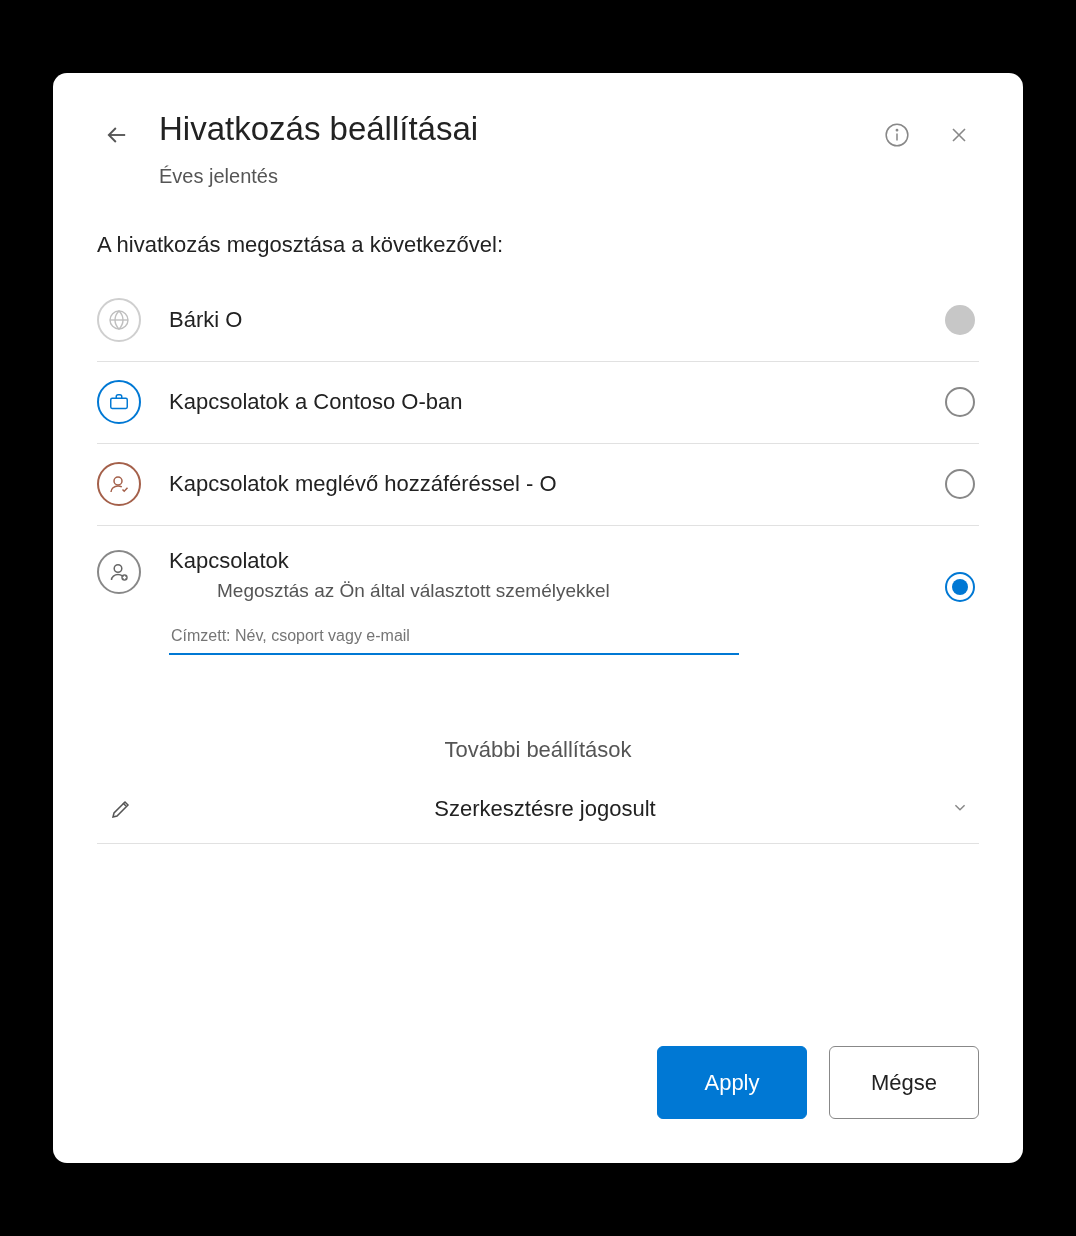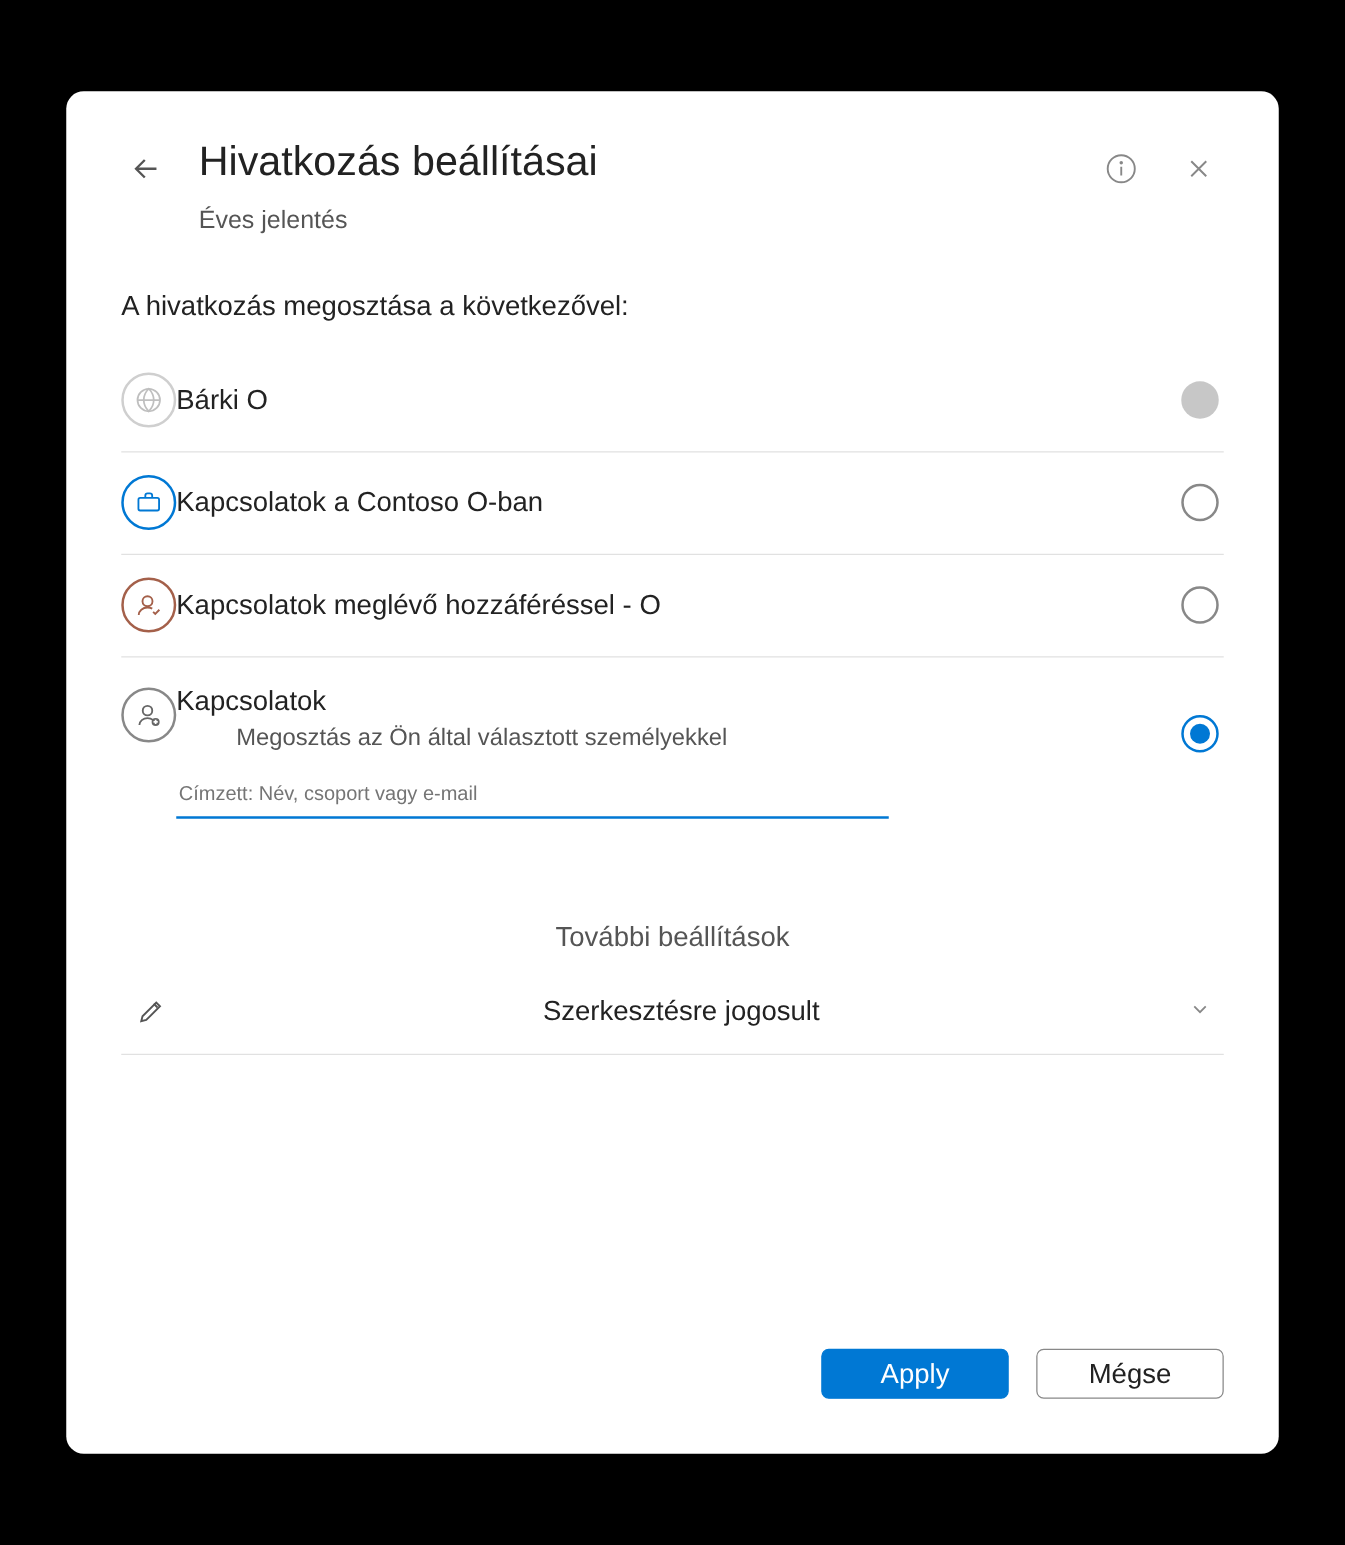--- a/index.html
+++ b/index.html
@@ -69,20 +69,21 @@
       color: #222;
       margin-bottom: 22px;
     }
     .option-list { }
     .option {
       display: flex;
       align-items: center;
       min-height: 82px;
       border-bottom: 1px solid #e1e1e1;
       padding: 14px 4px 14px 0;
+      gap: 28px;
       cursor: pointer;
     }
     .option:last-child { border-bottom: none; }
     .option-icon {
       width: 44px;
       height: 44px;
       border-radius: 50%;
       display: flex;
       align-items: center;
       justify-content: center;
@@ -163,21 +164,21 @@
     .chevron { color: #888; }
     .footer {
       margin-top: auto;
       display: flex;
       justify-content: flex-end;
       gap: 22px;
       padding-top: 40px;
     }
     .btn {
       min-width: 150px;
-      height: 40px;
+      height: 73px;
       border-radius: 6px;
       font-size: 22px;
       cursor: pointer;
       display: flex;
       align-items: center;
       justify-content: center;
       padding: 0 28px;
     }
     .btn-primary {
       background: #0078d4;

